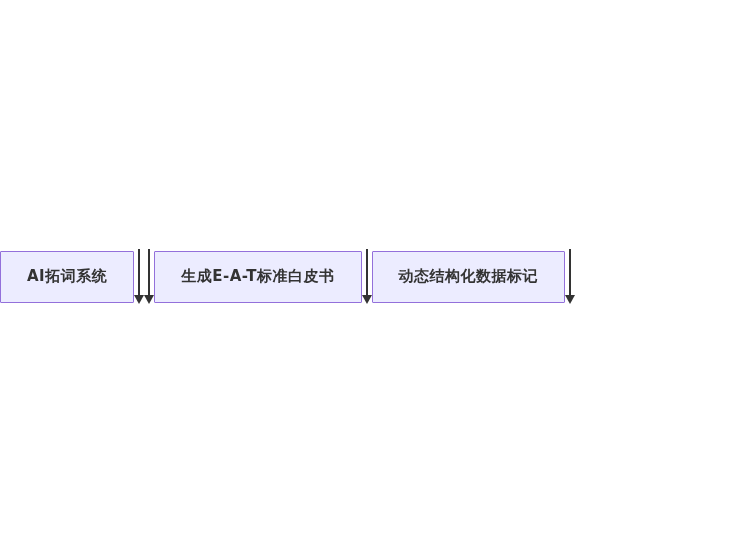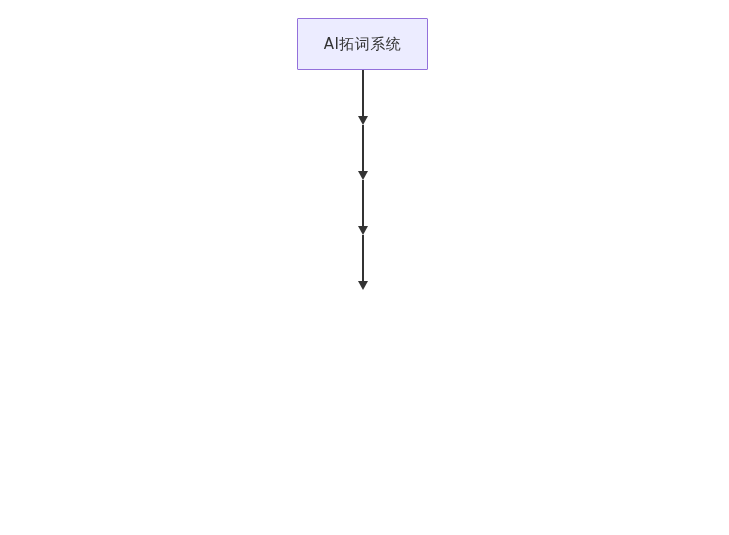--- a/index.html
+++ b/index.html
@@ -15,22 +15,23 @@
       overflow: hidden;
     }
 
     
     .canvas {
       width: 725px;
       height: 535px;
       box-sizing: border-box;
       padding-top: 18px;
       display: flex;
-      flex-direction: column;
+      flex-direction: row;
       align-items: center;
+      font-weight: bold;
     }
 
     
     .node {
       background: #ECECFF;
       border: 1px solid #9370DB;
       color: #333333;
       font-size: 15px;
       line-height: 1;
       min-height: 52px;
@@ -79,26 +80,32 @@
     <div class="edge-line"></div>
     <div class="edge-head"></div>
   </div>
 
 
   <div class="edge">
     <div class="edge-line"></div>
     <div class="edge-head"></div>
   </div>
 
+  <div class="node">
+    <span class="node-label">生成E-A-T标准白皮书</span>
+  </div>
 
   <div class="edge">
     <div class="edge-line"></div>
     <div class="edge-head"></div>
   </div>
 
+  <div class="node">
+    <span class="node-label">动态结构化数据标记</span>
+  </div>
 
   <div class="edge">
     <div class="edge-line"></div>
     <div class="edge-head"></div>
   </div>
 
 
 </div>
 
 </body></html>

